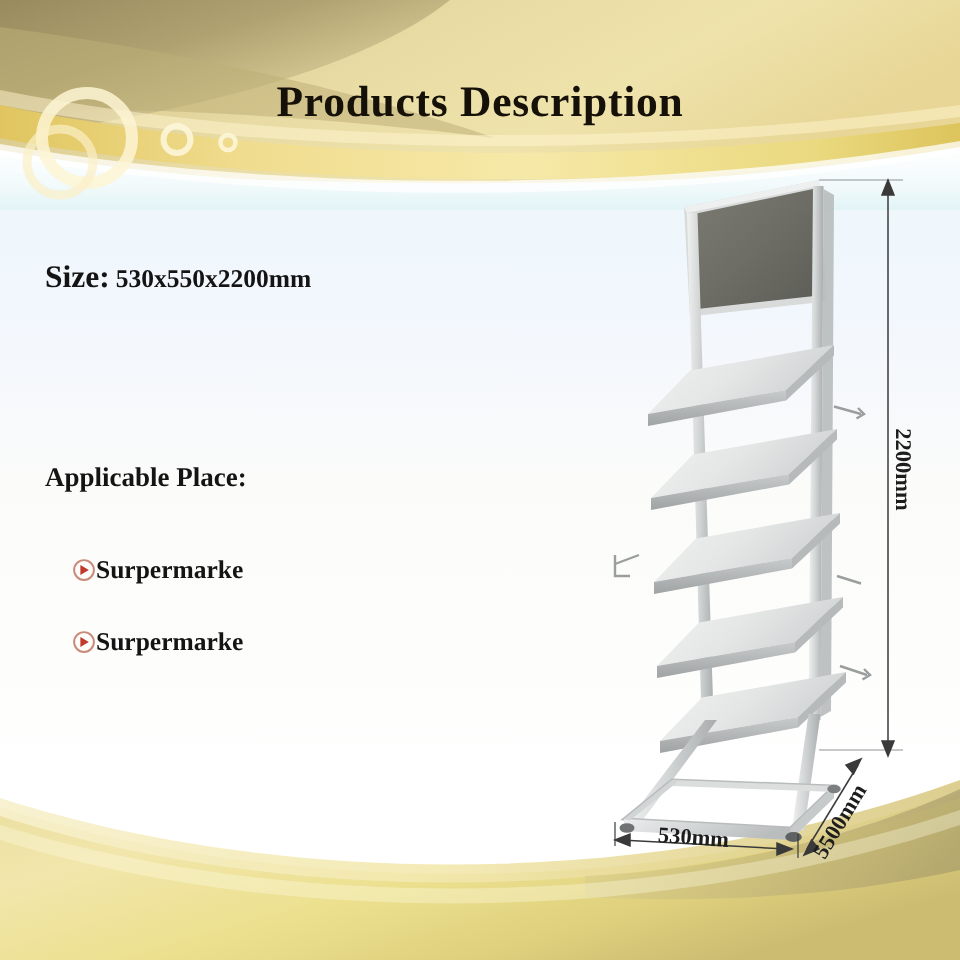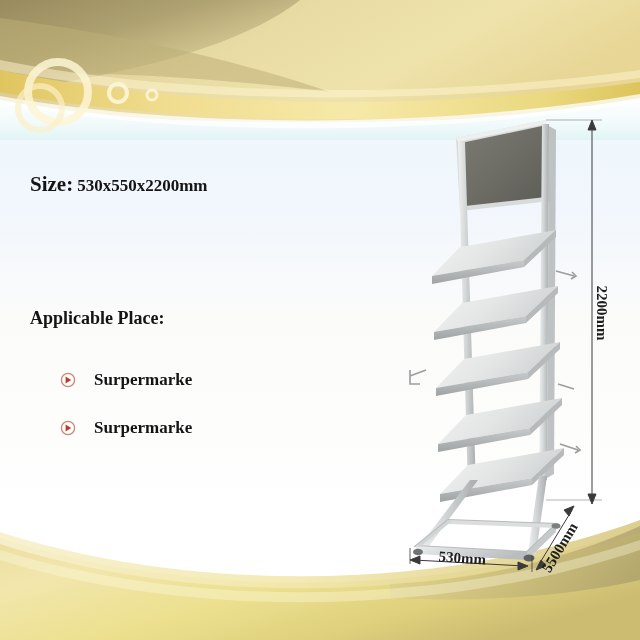--- a/index.html
+++ b/index.html
@@ -26,21 +26,21 @@
 
   
   .spec{position:absolute;left:30px;z-index:5;color:#141414;white-space:nowrap;}
   .lbl{font-family:"Liberation Serif",serif;font-weight:bold;font-size:21px;}
   .val{font-family:"Liberation Serif",serif;font-weight:bold;font-size:17px;}
   #size-row{top:172px;}
   #material-row{top:237px;}
   #place-row{top:308px;}
   #place-row .lbl{font-size:18px;}
 
-  .bullet{position:absolute;left:60px;display:flex;align-items:center;gap:18px;z-index:5;}
+  .bullet{position:absolute;left:48px;display:flex;align-items:center;gap:0;z-index:5;}
   .bullet .btxt{font-family:"Liberation Serif",serif;font-weight:bold;font-size:17px;color:#141414;white-space:nowrap;}
   #b1{top:370px;} #b2{top:418px;} #b3{top:466px;}
   .arrow-ico{width:16px;height:16px;flex:0 0 16px;display:block;}
 
   
   .product{position:absolute;left:396px;top:108px;width:244px;height:470px;z-index:4;}
 
   
   .footer-wrap{position:absolute;bottom:0;left:0;width:640px;height:130px;overflow:hidden;z-index:3;}
 </style>
@@ -91,20 +91,21 @@
       <path d="M0,100 C180,132 430,134 640,98 L640,140 H0 Z" fill="url(#gPale)"></path>
       <path d="M0,96 C180,128 430,130 640,94 L640,102 C430,138 180,136 0,104 Z" fill="#ffffff" opacity="0.75"></path>
 
       <g>
         <circle cx="58" cy="92" r="30" fill="none" stroke="#fdf5d4" stroke-width="8" opacity="0.85"></circle>
         <circle cx="40" cy="108" r="22" fill="none" stroke="#fbf0c6" stroke-width="6" opacity="0.7"></circle>
         <circle cx="118" cy="93" r="9" fill="none" stroke="#fdf6d8" stroke-width="4" opacity="0.9"></circle>
         <circle cx="152" cy="95" r="5" fill="none" stroke="#fdf6d8" stroke-width="3" opacity="0.9"></circle>
       </g>
     </svg>
+    <div class="title">Products Description</div>
   </div>
 
   <div class="spec" id="size-row">
     <span class="lbl">Size:</span>
     <span class="val">530x550x2200mm</span>
   </div>
 
 
   <div class="spec" id="place-row">
     <span class="lbl">Applicable Place:</span>

